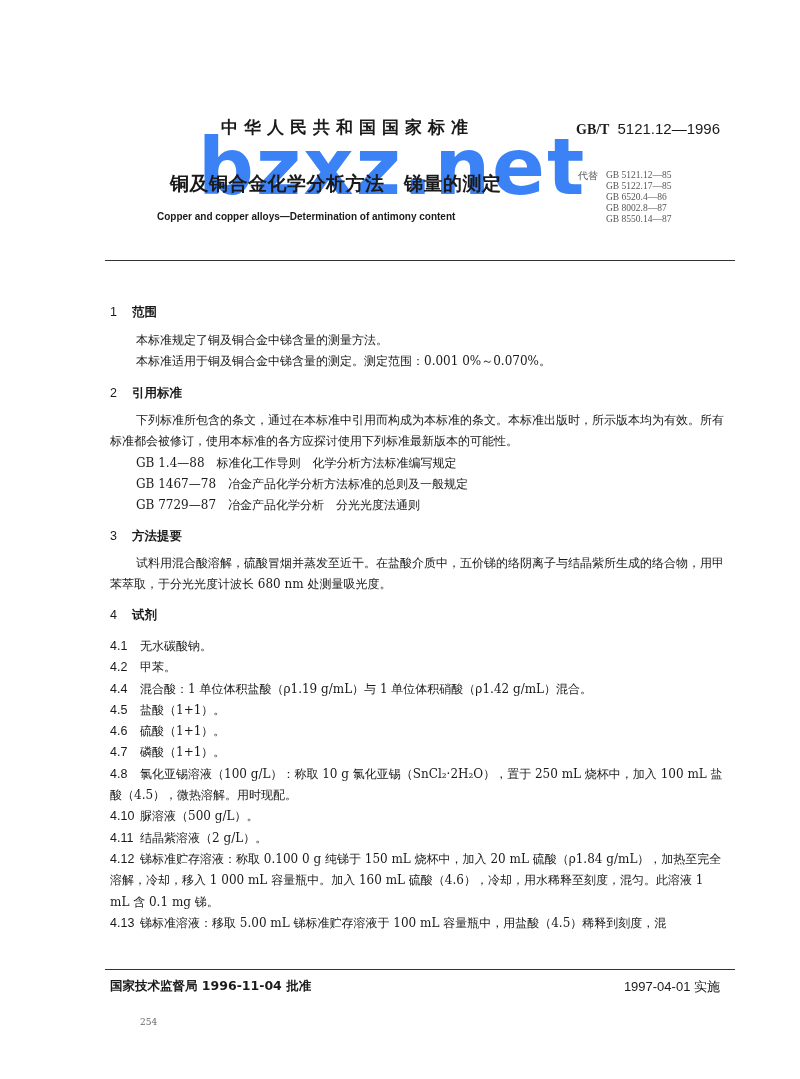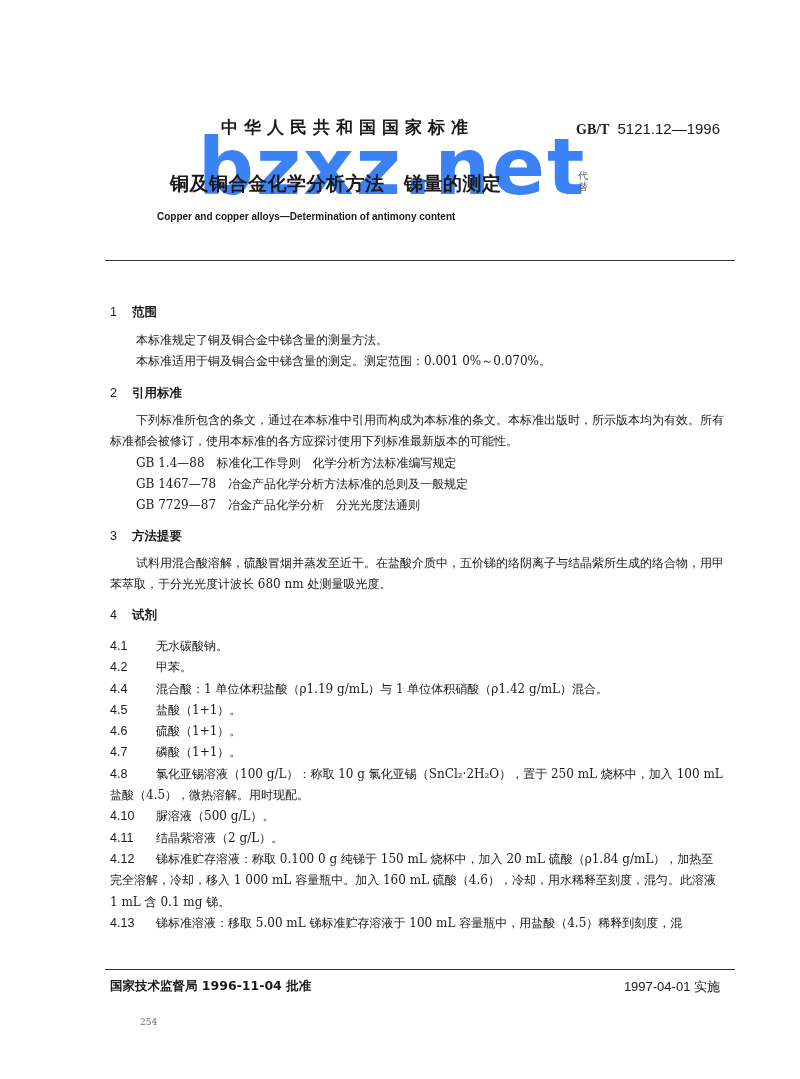--- a/index.html
+++ b/index.html
@@ -18,40 +18,47 @@
   .replaces .lbl { position:absolute; left:0; top:0; font-size:10px;text-align:center; }
   .replaces .list { margin-left:28px; }
   .replaces .list div { white-space:pre; font-family:"Liberation Serif",serif; }
   .rule { left:105px; width:630px; border-top:1.5px solid #333; height:0; }
   .sec { left:110px; font-family:"DejaVu Sans","Liberation Sans",sans-serif; font-weight:bold; font-size:12.5px; }
   .sec .n { font-weight:normal; font-family:"Liberation Sans",sans-serif; display:inline-block; width:22px; }
   .p { left:110px; width:615px; font-size:12px; line-height:21px; }
   .indent { text-indent:26px; }
   .ind-block { padding-left:26px; }
   .item { left:110px; width:615px; font-size:12px; line-height:21.3px; }
-  .item .num { font-family:"Liberation Sans",sans-serif; display:inline-block; min-width:30px; margin-right:16px; font-size:12.5px; }
+  .item .num { font-family:"Liberation Sans",sans-serif; display:inline-block; min-width:30px; margin-right:0; font-size:12.5px; }
   .footer-l { left:110px; top:978px; font-family:"DejaVu Sans","Liberation Sans",sans-serif; font-weight:bold; font-size:12.5px; }
   .footer-r { right:80px; top:978px; font-family:"Liberation Sans",sans-serif; font-size:13px;margin-left:44px; }
   .pageno { left:140px; top:1017px; font-size:9px; color:#666; }
 </style>
 </head>
 <body>
 
 <div class="abs watermark">bzxz.net</div>
 
 <div class="abs hdr-national">中华人民共和国国家标准</div>
 <div class="abs hdr-code">
   <b>GB/T</b><span class="num">5121.12—1996</span>
 </div>
 
 <div class="abs title-cn">铜及铜合金化学分析方法　锑量的测定</div>
 <div class="abs title-en">Copper and copper alloys—Determination of antimony content</div>
 
 <div class="abs replaces">
   <span class="lbl">代替</span>
+  <div class="list">
+    <div>GB 5121.12—85</div>
+    <div>GB 5122.17—85</div>
+    <div>GB 6520.4—86</div>
+    <div>GB 8002.8—87</div>
+    <div>GB 8550.14—87</div>
+  </div>
 </div>
 
 <div class="abs rule" style="top:260px;"></div>
 
 <div class="abs sec" style="top:304px;">
   <span class="n">1</span><span>范围</span>
 </div>
 <div class="abs p ind-block" style="top:330px;">
   <div>本标准规定了铜及铜合金中锑含量的测量方法。</div>
   <div>本标准适用于铜及铜合金中锑含量的测定。测定范围：0.001 0%～0.070%。</div>

